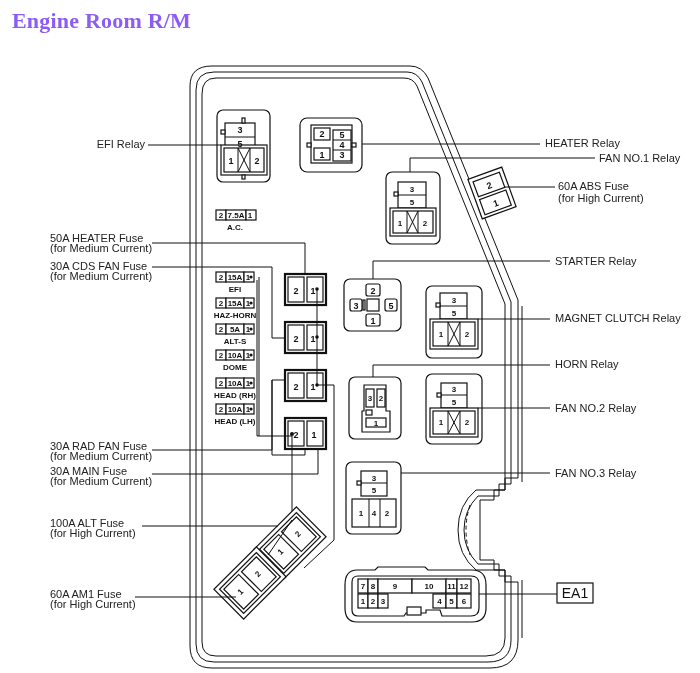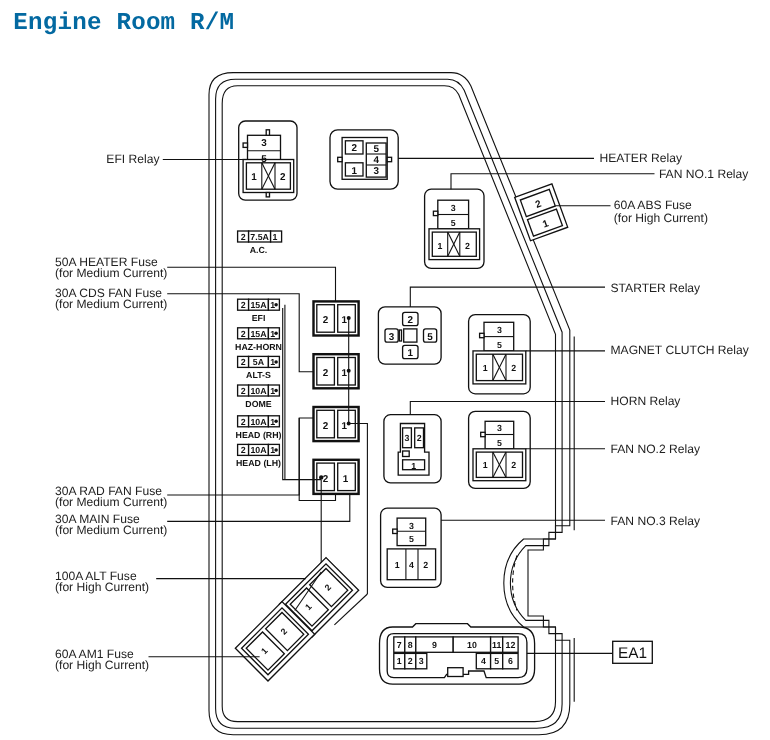--- a/index.html
+++ b/index.html
@@ -1,17 +1,17 @@
 <!DOCTYPE html>
 <html><head>
 <meta charset="utf-8">
 <style>
   html, body { margin:0; padding:0; background:#ffffff; }
   body { width:700px; height:673px; position:relative; overflow:hidden; font-family:"Liberation Sans", sans-serif; }
-  #title { position:absolute; left:12px; top:8px; font-family:Liberation Mono, monospace; font-weight:bold; font-size:22px; color:#0369a1; letter-spacing:0.2px; }
+  #title { position:absolute; left:12px; top:8px; font-family:Liberation Serif, serif; font-weight:bold; font-size:22px; color:#8b5cf6; letter-spacing:0.2px; }
   svg { position:absolute; left:0; top:0; }
   .lbl { font-family:"Liberation Sans", sans-serif; font-size:11px; fill:#222; }
   .pin { font-family:"Liberation Sans", sans-serif; font-size:9px; font-weight:bold; fill:#111; }
   .pin-sm { font-family:"Liberation Sans", sans-serif; font-size:8px; font-weight:bold; fill:#111; }
   .fname { font-family:"Liberation Sans", sans-serif; font-size:8px; font-weight:bold; fill:#111; }
   .ln { stroke:#111; stroke-width:1; fill:none; }
   .bx { stroke:#111; stroke-width:1.2; fill:#fff; }
   .bx2 { stroke:#111; stroke-width:2.2; fill:#fff; }
   .ea1 { font-family:"Liberation Sans", sans-serif; font-size:14px; fill:#111; }
 </style>

